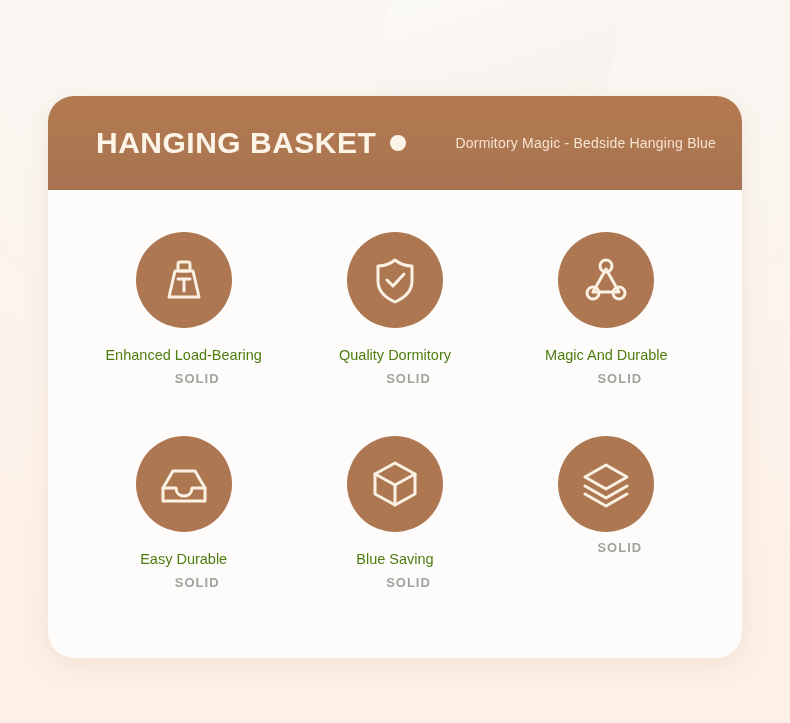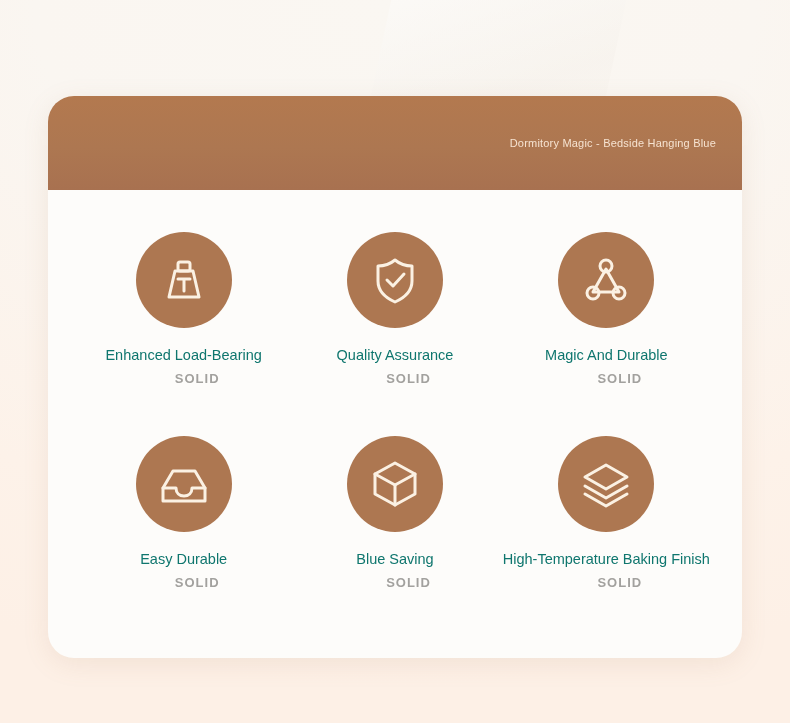--- a/index.html
+++ b/index.html
@@ -64,21 +64,21 @@
   }
   .title-dot {
     display: inline-block;
     width: 16px;
     height: 16px;
     border-radius: 50%;
     background: #fdf4e8;
   }
   .header-sub {
     margin-left: auto;
-    font-size: 11px;
+    font-size: 14px;
     color: #f6e3d1;
     letter-spacing: 0.2px;
     white-space: nowrap;
   }
 
   .grid {
     padding: 42px 30px 0 30px;
     display: grid;
     grid-template-columns: repeat(3, 1fr);
     grid-row-gap: 50px;
@@ -97,21 +97,21 @@
     display: flex;
     align-items: center;
     justify-content: center;
   }
   .icon-circle svg {
     display: block;
   }
   .feature-label {
     margin-top: 19px;
     font-size: 14.5px;
-    color: #0f766e;
+    color: #4d7c0f;
     text-align: center;
     white-space: nowrap;
   }
   .feature-sub {
     margin-top: 8px;
     font-size: 13px;
     font-weight: bold;
     letter-spacing: 1px;
     color: #6c6a66;
     text-align: center;
@@ -122,20 +122,24 @@
   }
 </style>
 </head>
 <body>
 
 <div id="page">
 
   <div class="card">
 
     <div class="card-header">
+      <div class="header-title">
+        <span>HANGING BASKET</span>
+        <span class="title-dot"></span>
+      </div>
       <div class="header-sub">Dormitory Magic - Bedside Hanging Blue</div>
     </div>
 
     <div class="grid">
 
       <div class="feature">
         <div class="icon-circle">
           <svg width="56" height="56" viewBox="0 0 56 56" fill="none" stroke="#fbf1e3" stroke-width="3" stroke-linejoin="round" stroke-linecap="round">
             <rect x="22" y="10" width="12" height="9" rx="2"></rect>
             <path d="M19 19 H37 L43 45 H13 Z"></path>
@@ -146,21 +150,21 @@
         <div class="feature-sub">SOLID</div>
       </div>
 
       <div class="feature">
         <div class="icon-circle">
           <svg width="56" height="56" viewBox="0 0 56 56" fill="none" stroke="#fbf1e3" stroke-width="3" stroke-linejoin="round" stroke-linecap="round">
             <path d="M28 8 C34 13 40 14 45 14 V29 C45 39 37 46 28 50 C19 46 11 39 11 29 V14 C16 14 22 13 28 8 Z"></path>
             <path d="M20 28 L26 34 L37 22"></path>
           </svg>
         </div>
-        <div class="feature-label">Quality Assurance</div>
+        <div class="feature-label">Quality Dormitory</div>
         <div class="feature-sub">SOLID</div>
       </div>
 
       <div class="feature">
         <div class="icon-circle">
           <svg width="56" height="56" viewBox="0 0 56 56" fill="none" stroke="#fbf1e3" stroke-width="3" stroke-linejoin="round" stroke-linecap="round">
             <path d="M28 17 L41 40 H15 Z"></path>
             <circle cx="28" cy="14" r="6"></circle>
             <circle cx="15" cy="41" r="6"></circle>
             <circle cx="41" cy="41" r="6"></circle>
@@ -194,19 +198,18 @@
       </div>
 
       <div class="feature">
         <div class="icon-circle">
           <svg width="56" height="56" viewBox="0 0 56 56" fill="none" stroke="#fbf1e3" stroke-width="3" stroke-linejoin="round" stroke-linecap="round">
             <path d="M28 9 L49 21 L28 33 L7 21 Z"></path>
             <path d="M7 30 L28 42 L49 30"></path>
             <path d="M7 38 L28 50 L49 38"></path>
           </svg>
         </div>
-        <div class="feature-label">High-Temperature Baking Finish</div>
         <div class="feature-sub">SOLID</div>
       </div>
 
     </div>
   </div>
 </div>
 
 </body></html>

